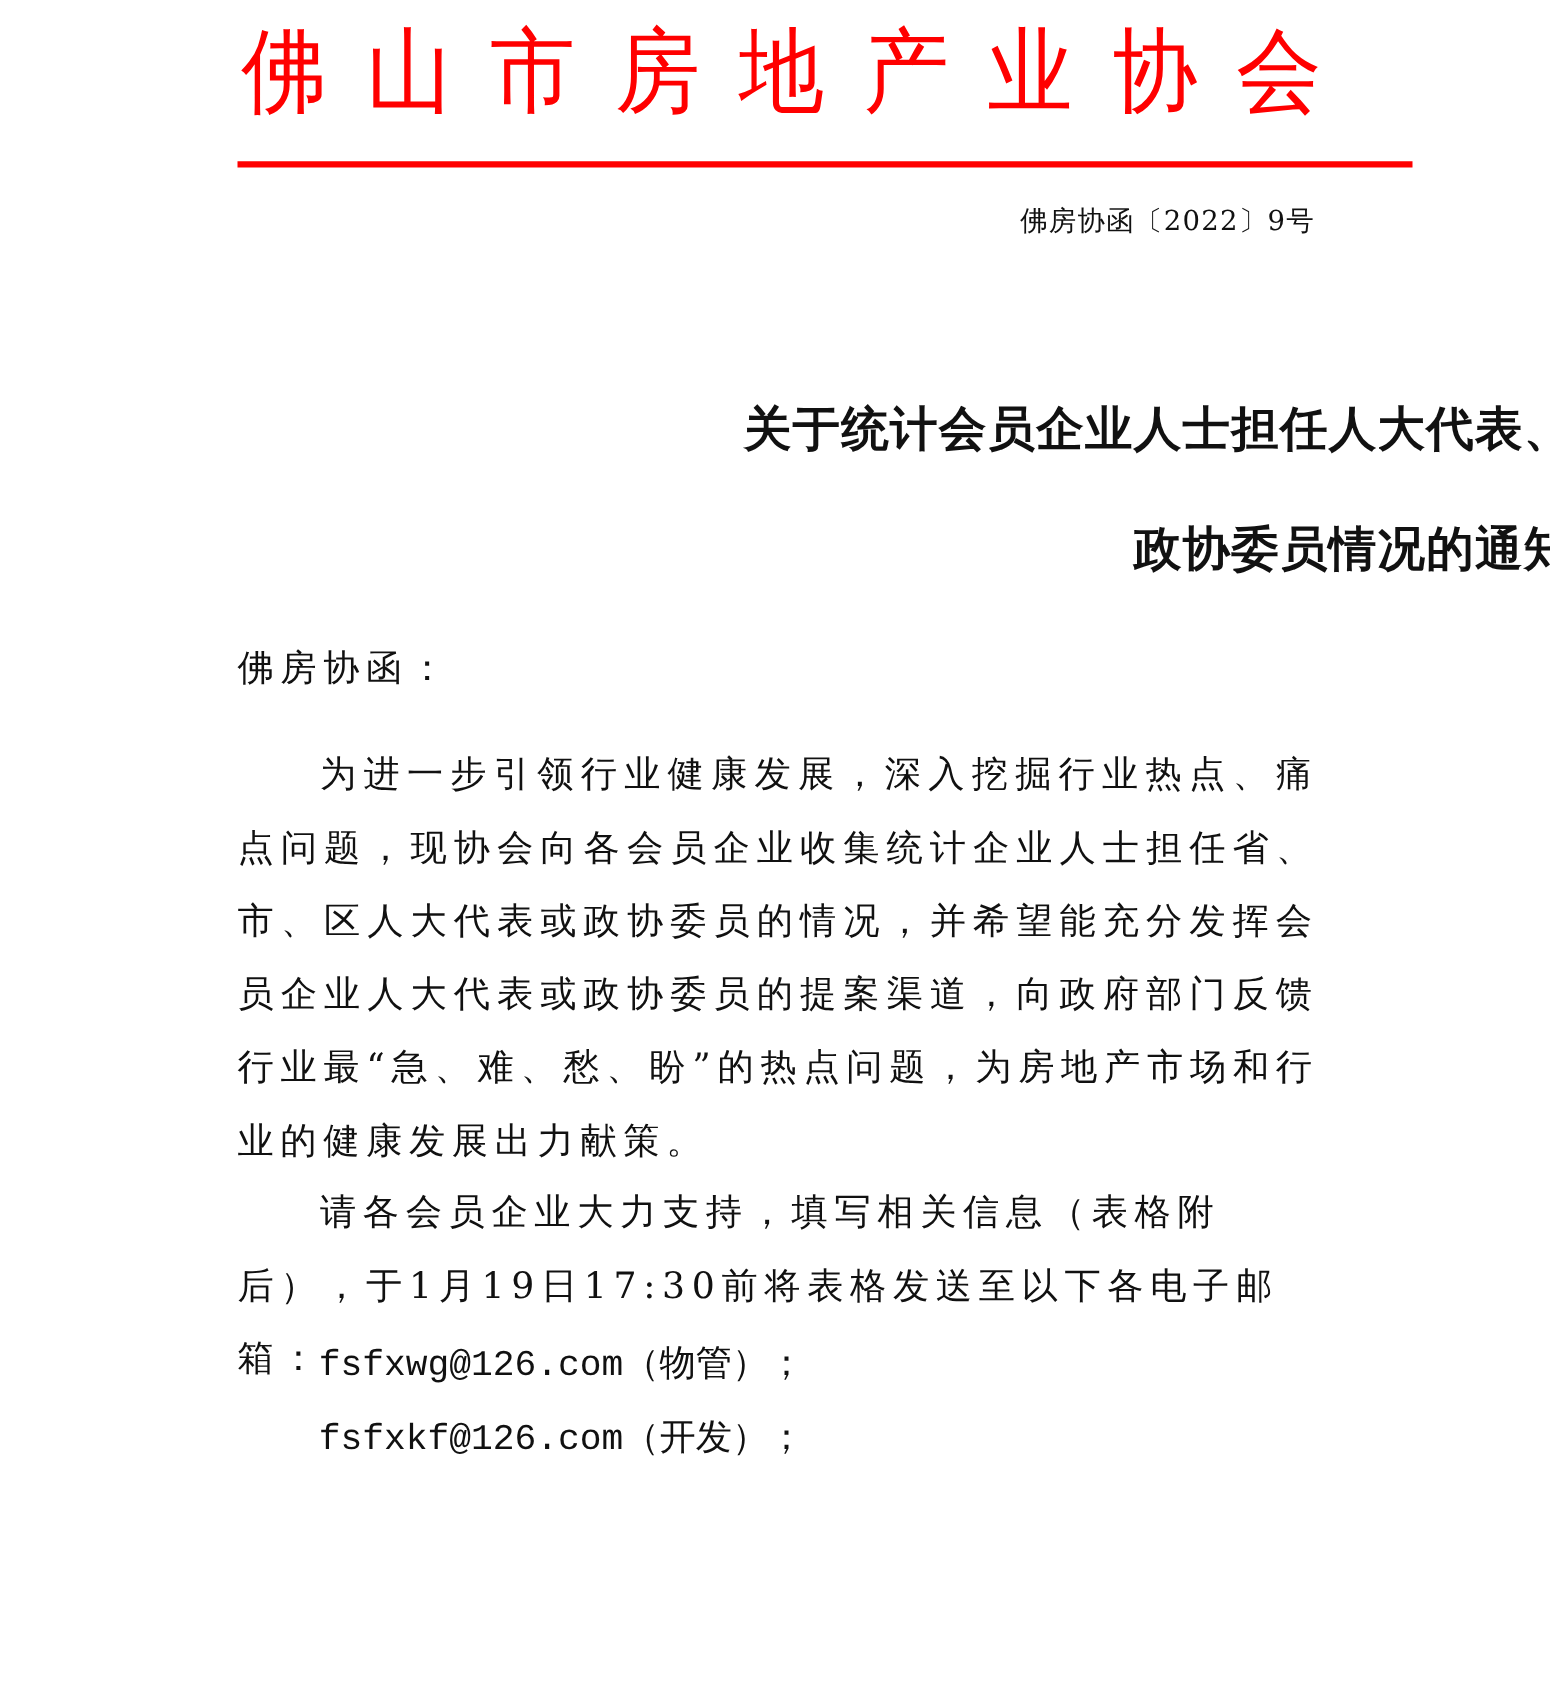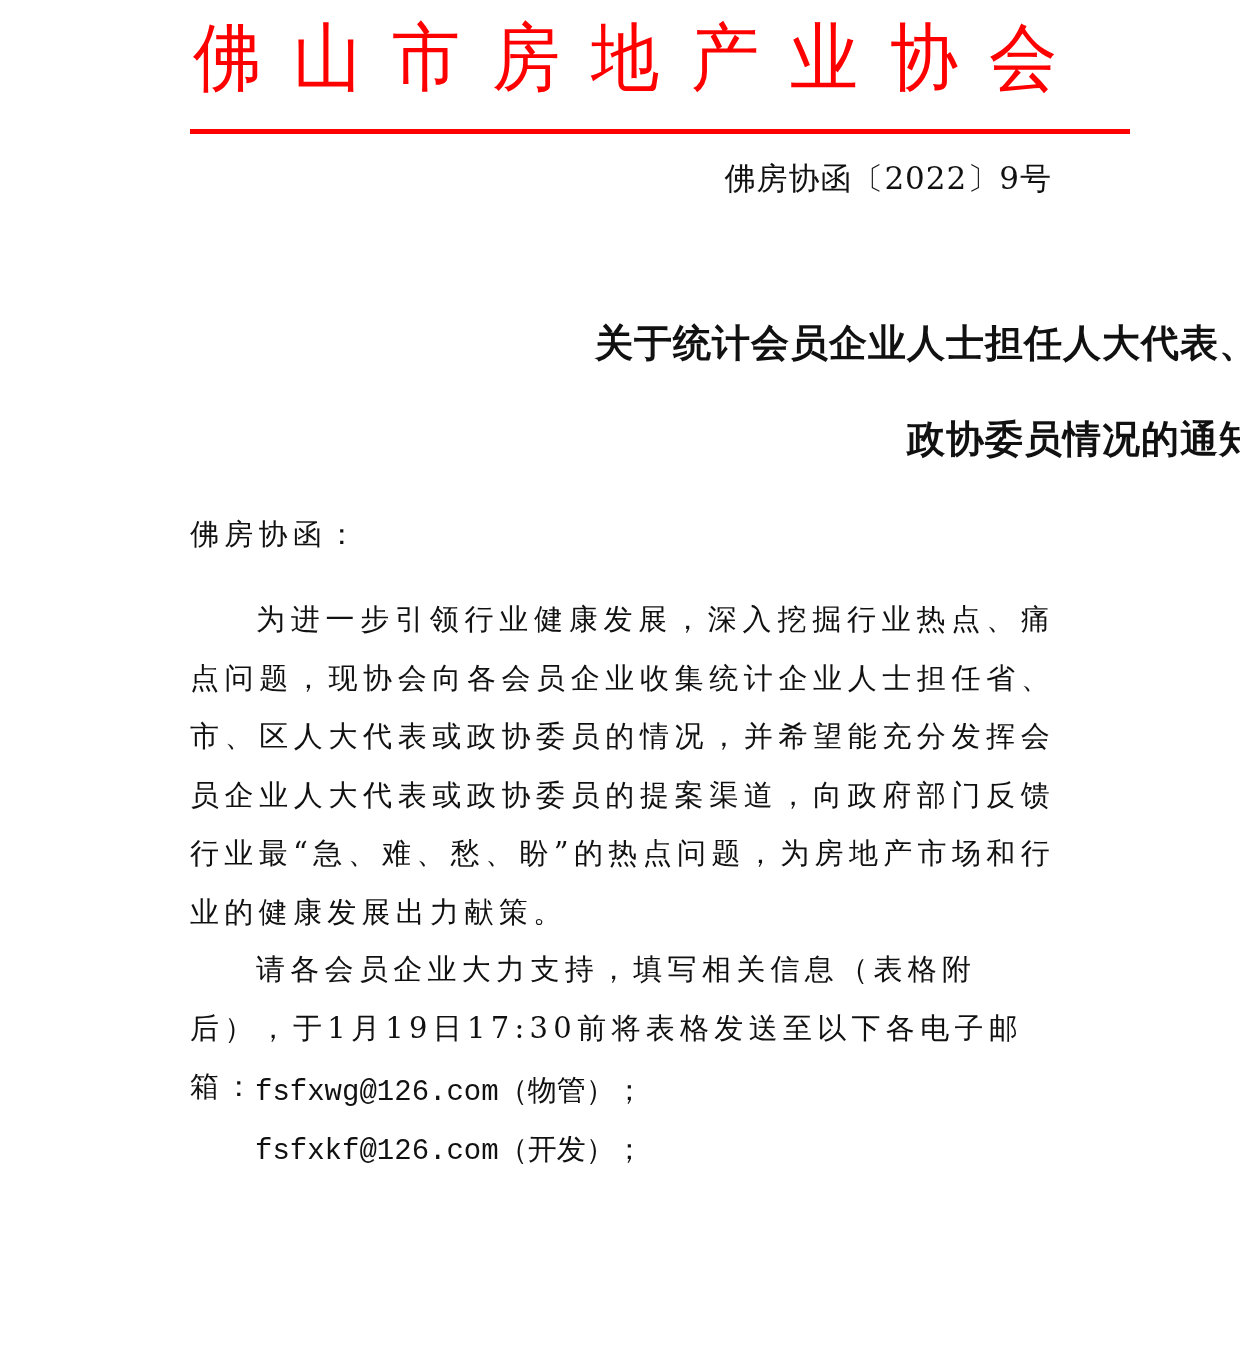--- a/index.html
+++ b/index.html
@@ -1,20 +1,20 @@
 <!DOCTYPE html>
 <html><head>
 <meta charset="utf-8">
 <style>
   html, body { margin:0; padding:0; background:#ffffff; }
   body { width:1240px; height:1361px; position:relative; overflow:hidden; font-family:"DejaVu Serif", serif; color:#111; }
   .masthead { position:absolute; left:190px; top:12px; width:870px; display:flex; justify-content:space-between; color:#ff0000; font-size:74px; line-height:90px; font-family:"DejaVu Serif", serif; }
   .masthead span { display:inline-block; transform:scaleX(0.92); }
   .redline { position:absolute; left:190px; top:129px; width:940px; height:5px; background:#ff0000; }
-  .docno { position:absolute; right:188px; top:158px; font-size:31px; line-height:40px; letter-spacing:1px; }
+  .docno { position:absolute; right:188px; top:158px; font-size:22px; line-height:40px; letter-spacing:1px; }
   .title { position:absolute; left:18px; width:1240px; text-align:right; font-family:"DejaVu Sans", sans-serif; font-weight:bold; font-size:38px; letter-spacing:1px; }
   .t1 { top:318px; line-height:50px; padding-left:0; }
   .t2 { top:414px; line-height:50px; }
   .body { position:absolute; left:190px; width:865px; font-size:29px; line-height:58.5px; letter-spacing:5.3px; }
   .salute { top:505px; }
   .para1 { top:590px; text-indent:66px; text-align:justify; }
   .para2 { top:940px; text-indent:66px; }
   .emails { position:absolute; left:255px; top:1063px; font-size:29px; line-height:59px; font-family:"Liberation Mono", "DejaVu Sans Mono", monospace; }
   .emails div { white-space:nowrap; }
 </style>

